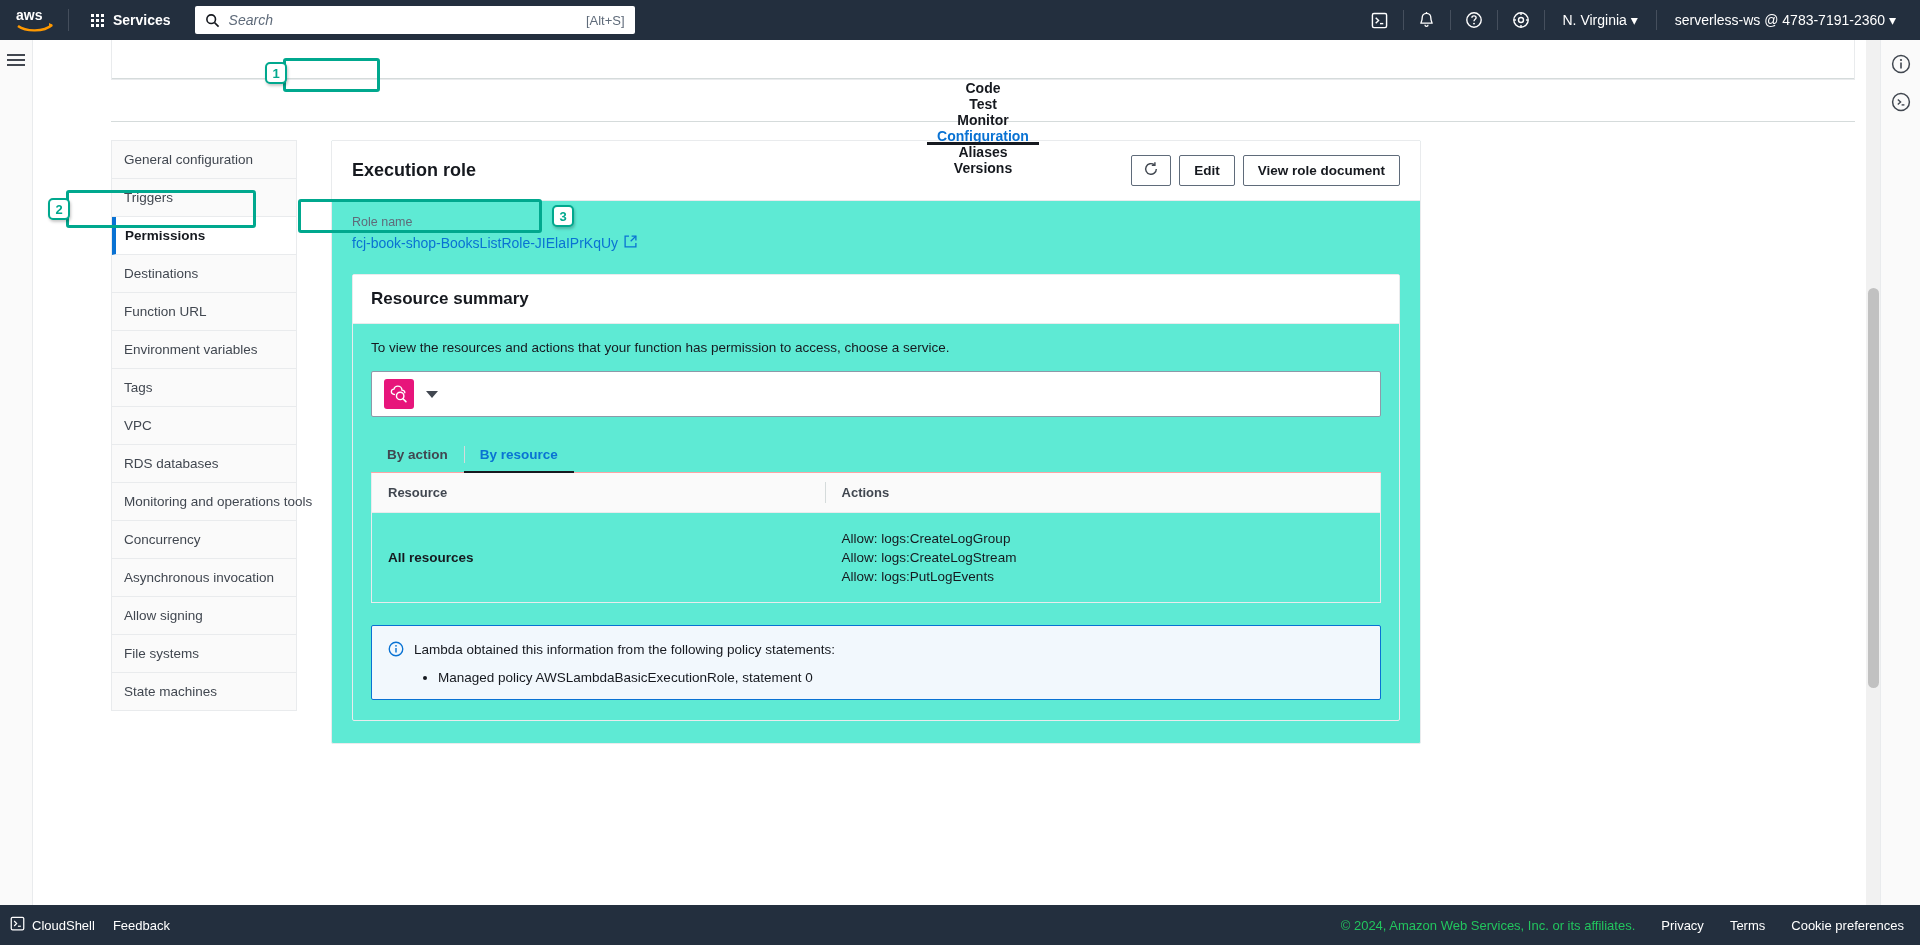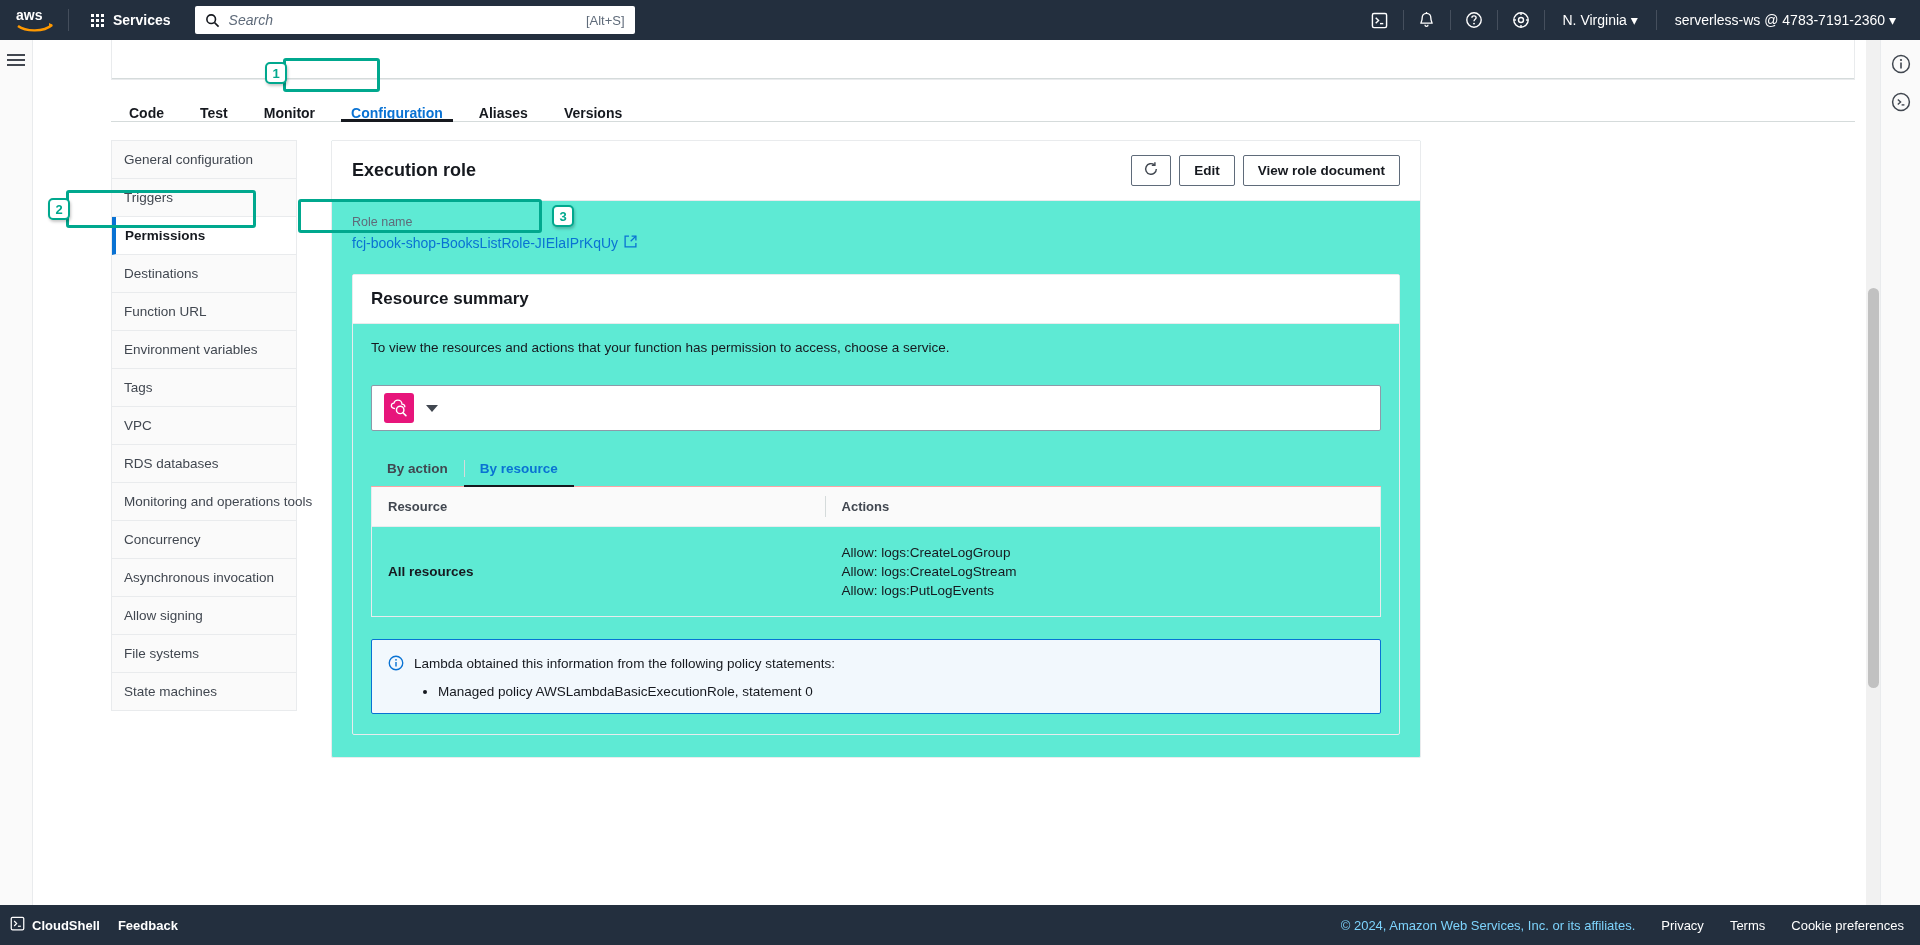--- a/index.html
+++ b/index.html
@@ -67,21 +67,21 @@
   .func-strip {
     margin: 0 25px 0 78px; height: 40px;
     border: 1px solid #e9ebed; border-top: none; border-bottom: 1px solid #e9ebed;
     background: #ffffff;
   }
   .func-strip-inner { height: 100%; border-bottom: 1px solid #d5dbdb; }
 
   
   .tabsbar {
     margin: 0 25px 0 78px; height: 42px; border-bottom: 1px solid #d5dbdb;
-    display: flex; align-items: flex-end; position: relative; padding-left: 0;
+    display: flex; align-items: center; position: relative; padding-left: 0; flex-direction: column;
   }
   .tab {
     display: flex; align-items: center; padding: 0 18px; font-size: 14px;
     color: #16191f; font-weight: 700; cursor: pointer; position: relative;
   }
   .tab + .tab::before {
     content: ""; position: absolute; left: 0; top: 12px; bottom: 12px; width: 1px;
     background: #d5dbdb;
   }
   .tab.active { color: #0972d3; }
@@ -131,21 +131,21 @@
   .role-link {
     font-size: 14px; color: #0972d3; text-decoration: none; display: inline-flex;
     align-items: center; gap: 6px; cursor: pointer;
   }
 
   
   .rs-card { margin-top: 22px; border: 1px solid #e9ebed; border-radius: 2px; }
   .rs-head { padding: 14px 18px; border-bottom: 1px solid #e9ebed; background: #ffffff; }
   .rs-title { font-size: 17px; font-weight: 700; color: #16191f; }
   .rs-body { padding: 16px 18px 20px; }
-  .rs-desc { font-size: 13.5px; color: #16191f; margin-bottom: 30px; }
+  .rs-desc { font-size: 13.5px; color: #16191f; margin-bottom: 16px; }
 
   .service-select {
     border: 1px solid #8d99a8; border-radius: 2px; height: 46px;
     display: flex; align-items: center; padding: 0 12px 0 0; cursor: pointer; background: #fff;
   }
   .svc-icon {
     width: 30px; height: 30px; background: #e7157b; border-radius: 3px; margin: 0 12px;
     display: flex; align-items: center; justify-content: center; flex: none;
   }
   .svc-texts { flex: 1; }
@@ -196,25 +196,25 @@
     font-size: 13px; font-weight: 700; display: flex; align-items: center; justify-content: center;
     box-shadow: 1px 2px 3px rgba(0,0,0,.22);
   }
 
   
   .footer {
     position: absolute; left: 0; bottom: 0; width: 1920px; height: 40px;
     background: #232f3e; color: #ffffff; display: flex; align-items: center;
     font-size: 13px;
   }
-  .f-left { display: flex; align-items: center; gap: 18px; margin-left: 10px; font-weight: bold; }
+  .f-left { display: flex; align-items: center; gap: 18px; margin-left: 10px; }
   .f-cloudshell { display: flex; align-items: center; gap: 7px; cursor: pointer; }
   .f-right { position: absolute; right: 16px; display: flex; align-items: center; gap: 26px; }
   .f-link { cursor: pointer; }
-  .f-copy { color: #7dd3fc; }
+  .f-copy { color: #22c55e; }
 </style>
 </head>
 <body>
 
 <div class="topnav">
   <div class="aws-logo">
     <svg width="40" height="26" viewBox="0 0 40 26">
       <text x="0" y="13" font-family="Liberation Sans, sans-serif" font-size="14" font-weight="700" fill="#ffffff">aws</text>
       <path d="M2 19 C 10 25, 28 25, 36 18" stroke="#ff9900" stroke-width="2.4" fill="none"></path>
       <path d="M33 16 L37 18 L33 21 Z" fill="#ff9900"></path>

